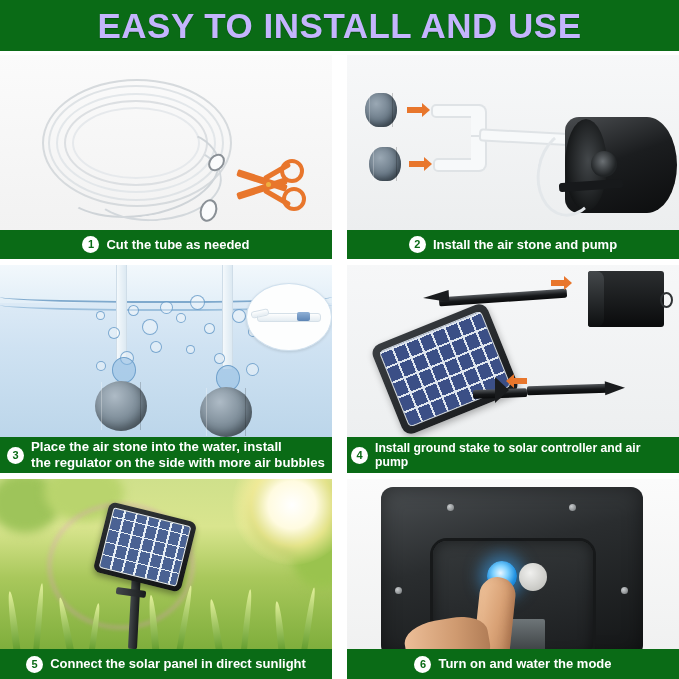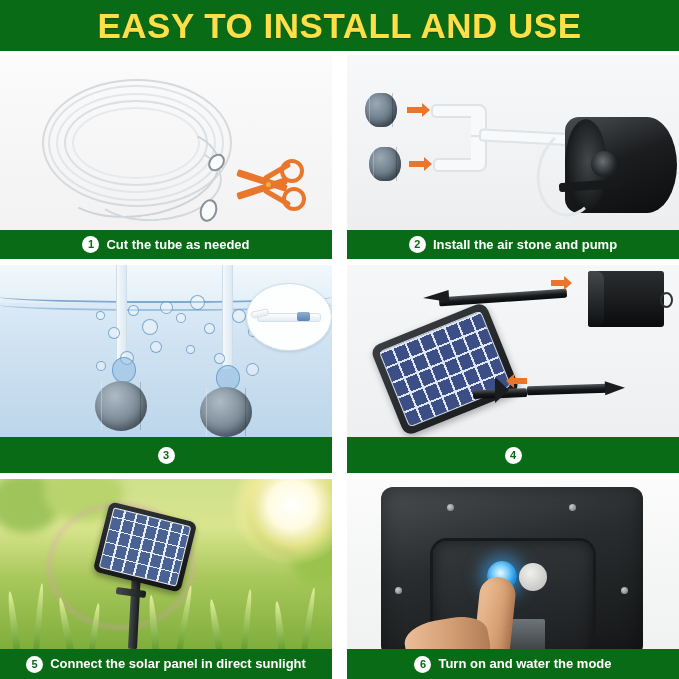--- a/index.html
+++ b/index.html
@@ -3,21 +3,21 @@
 <meta charset="utf-8">
 <style>
   html,body{margin:0;padding:0;background:#fff;}
   body{width:679px;height:679px;overflow:hidden;
        font-family:"Liberation Sans","DejaVu Sans",sans-serif;}
   .sheet{position:relative;width:679px;height:679px;background:#ffffff;}
 
   
   .header{position:absolute;left:0;top:0;width:679px;height:51px;
           background:#0a6b16;display:flex;align-items:center;justify-content:center;}
-  .header-title{color:#fde047;font-size:35px;font-weight:bold;letter-spacing:.5px;
+  .header-title{color:#c4b5fd;font-size:35px;font-weight:bold;letter-spacing:.5px;
                 line-height:1;white-space:nowrap;
                 text-shadow:0 1px 1px rgba(0,0,0,.25);}
 
   
   .grid{position:absolute;left:0;top:55px;width:679px;height:624px;}
   .cell{position:absolute;width:332px;}
   .cL{left:0;} .cR{left:347px;}
   .r1{top:0;height:204px;} .r2{top:210px;height:208px;} .r3{top:424px;height:200px;}
 
   .photo{position:absolute;left:0;top:0;right:0;overflow:hidden;background:#f3f4f4;}
@@ -256,20 +256,24 @@
         <div class="stone3" style="left:200px;top:122px;"></div>
 
         <div class="inset" style="left:246px;top:18px;width:84px;height:66px;">
           <div class="reg" style="left:10px;top:29px;width:62px;"></div>
           <div class="regKnob" style="left:50px;top:28px;"></div>
           <div class="reg" style="left:4px;top:26px;width:16px;height:5px;transform:rotate(-12deg);"></div>
         </div>
       </div>
       <div class="cap cap-two cap-3">
         <span class="badge">3</span>
+        <span class="cap-txt">
+          <span>Place the air stone into the water, install</span>
+          <span class="l2">the regulator on the side with more air bubbles</span>
+        </span>
       </div>
     </div>
 
     <div class="cell cR r2">
       <div class="photo p4">
         <div class="stake" style="left:92px;top:28px;width:128px;transform:rotate(-4deg);"></div>
         <div class="spike" style="left:76px;top:26px;border-right:26px solid #1a1c1e;border-top:6px solid transparent;border-bottom:6px solid transparent;transform:rotate(-4deg);"></div>
         <div class="arrow" style="left:204px;top:15px;width:14px;"></div>
 
         <div class="pumpBox" style="left:241px;top:6px;width:76px;height:56px;"></div>
@@ -280,20 +284,21 @@
           <div class="cells"></div>
         </div>
         <div class="stake" style="left:126px;top:124px;width:54px;transform:rotate(-2deg);"></div>
         <div class="spike" style="left:148px;top:112px;border-left:14px solid #1a1c1e;border-top:13px solid transparent;border-bottom:13px solid transparent;"></div>
         <div class="arrow" style="left:166px;top:113px;width:14px;transform:scaleX(-1);"></div>
         <div class="stake" style="left:180px;top:120px;width:82px;transform:rotate(-2deg);"></div>
         <div class="spike" style="left:258px;top:116px;border-left:20px solid #1a1c1e;border-top:7px solid transparent;border-bottom:7px solid transparent;transform:rotate(-2deg);"></div>
       </div>
       <div class="cap cap-4">
         <span class="badge">4</span>
+        <span class="cap-txt">Install ground stake to solar controller and air pump</span>
       </div>
     </div>
 
     <div class="cell cL r3">
       <div class="photo p5">
         <div class="treeBlob" style="left:-10px;top:-6px;width:70px;height:60px;background:#9ec45a;"></div>
         <div class="treeBlob" style="left:44px;top:-14px;width:80px;height:56px;background:#b9d46d;"></div>
         <div class="treeBlob" style="left:250px;top:-10px;width:96px;height:88px;background:#86b23f;"></div>
         <div class="treeBlob" style="left:292px;top:46px;width:60px;height:64px;background:#9ac34e;"></div>
         <div class="rays" style="left:178px;top:-66px;width:230px;height:230px;"></div>

